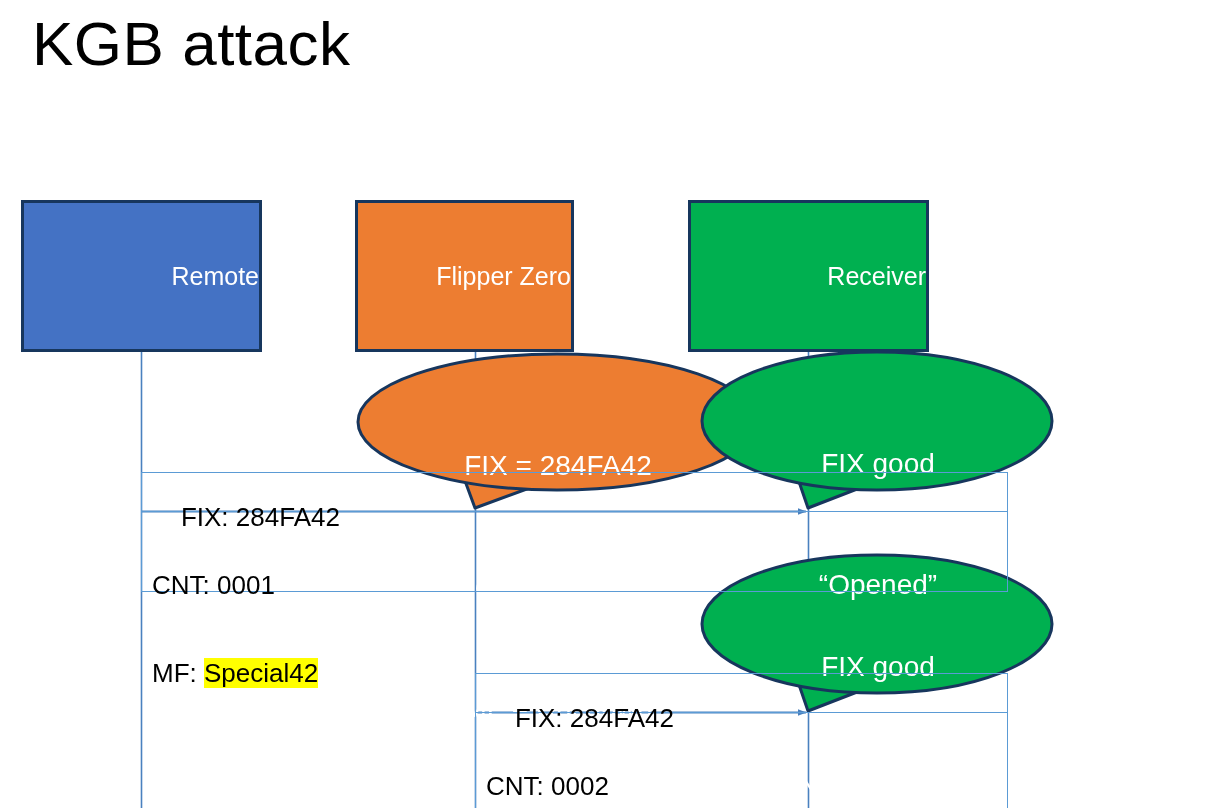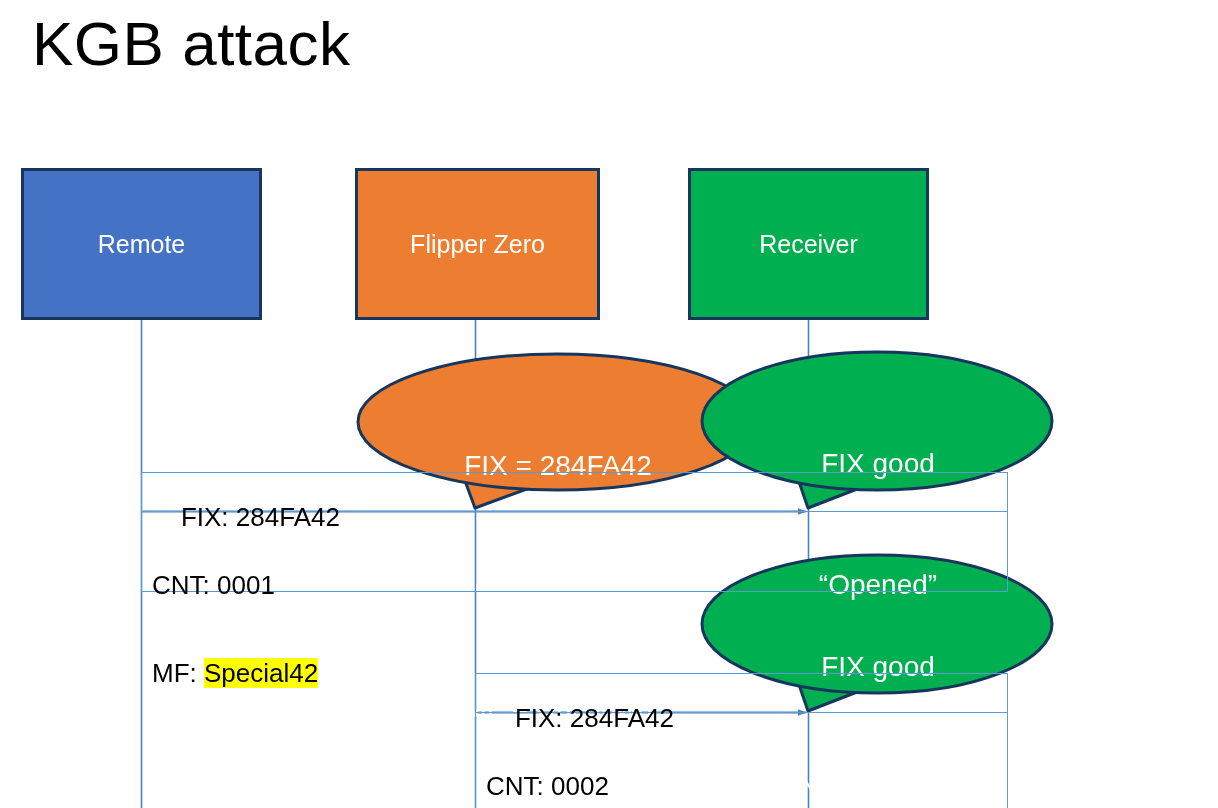--- a/index.html
+++ b/index.html
@@ -43,21 +43,22 @@
     height: 808px;
   }
 
   
   .actor-box {
     position: absolute;
     box-sizing: border-box;
     border: 3px solid #17365D;
     display: flex;
     align-items: center;
-    justify-content: center;
+    justify-content: flex-end;
+    margin-top: 32px;
   }
   .actor-label {
     color: #ffffff;
     font-size: 25px;
     font-weight: 400;
     text-align: center;
     line-height: 1.2;
     white-space: pre;
   }
 
@@ -138,21 +139,21 @@
                L 945 658
                Z" fill="#00B050" stroke="#17365D" stroke-width="3" stroke-linejoin="round"></path>
       <ellipse cx="877" cy="624" rx="175" ry="69" fill="#00B050" stroke="#17365D" stroke-width="3"></ellipse>
     </g>
   </svg>
 
   <div class="actor-box" style="left:21px; top:168px; width:241px; height:152px; background:#4472C4;">
     <span class="actor-label">Remote</span>
   </div>
 
-  <div class="actor-box" style="left:355px; top:168px; width:245px; height:152px; background:#ED7D31;">
+  <div class="actor-box" style="left:355px; top:168px; width:219px; height:152px; background:#ED7D31;">
     <span class="actor-label">Flipper Zero</span>
   </div>
 
   <div class="actor-box" style="left:688px; top:168px; width:241px; height:152px; background:#00B050;">
     <span class="actor-label">Receiver</span>
   </div>
 
   <div class="callout-text" style="left:372px; top:365px; width:372px;">
     <span class="msg-line">FIX = 284FA42</span>
     <span class="msg-line">Hop = encrypted</span>

